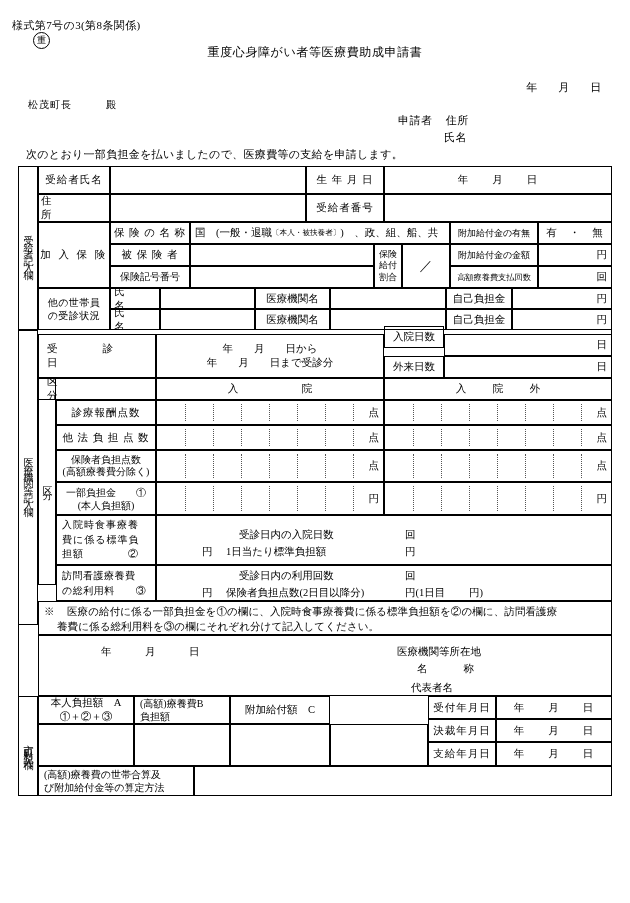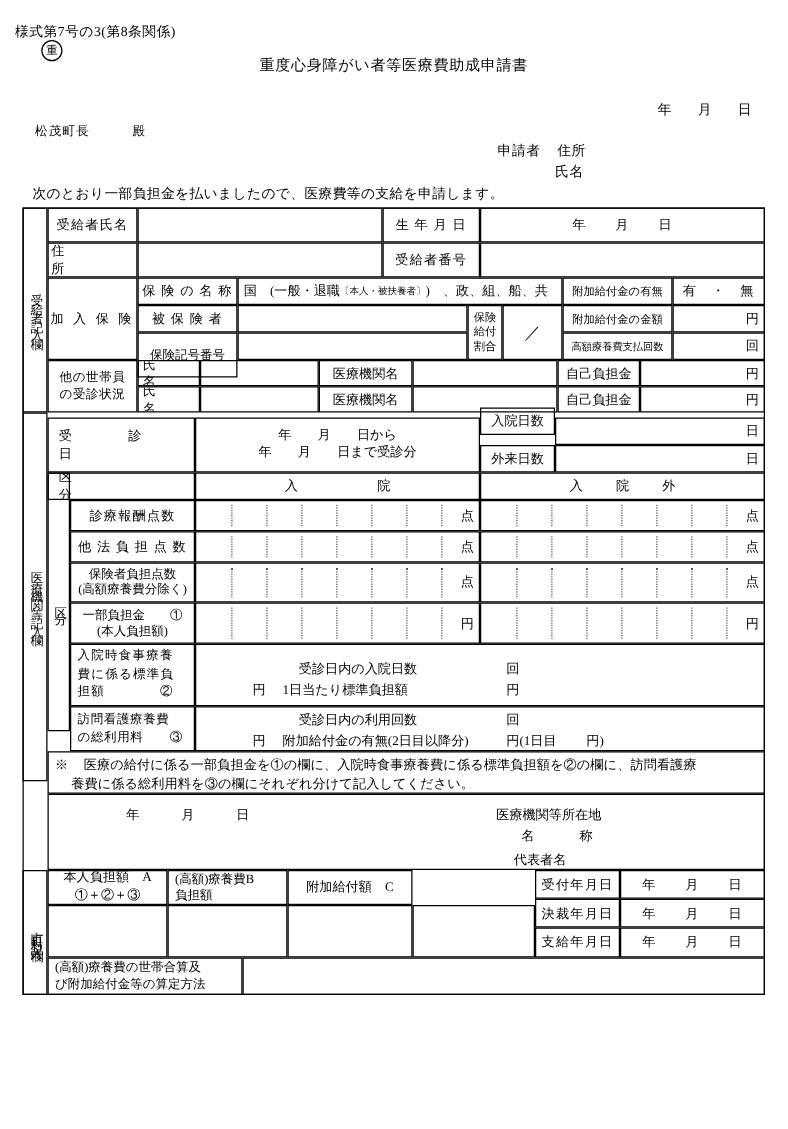--- a/index.html
+++ b/index.html
@@ -96,21 +96,21 @@
   <div class="cell" style="left:190px;top:244px;width:184px;height:22px;"></div>
   <div class="cell c col" style="left:374px;top:244px;width:28px;height:44px;font-size:9px;line-height:1.25;">
     <span>保険</span>
     <span>給付</span>
     <span>割合</span>
   </div>
   <div class="cell c" style="left:402px;top:244px;width:48px;height:44px;font-size:13px;">／</div>
   <div class="cell c small" style="left:450px;top:244px;width:88px;height:22px;">附加給付金の金額</div>
   <div class="cell r" style="left:538px;top:244px;width:74px;height:22px;">円</div>
 
-  <div class="cell c" style="left:110px;top:266px;width:80px;height:36px;font-size:10px;">保険記号番号</div>
+  <div class="cell c" style="left:110px;top:266px;width:80px;height:22px;font-size:10px;">保険記号番号</div>
   <div class="cell" style="left:190px;top:266px;width:184px;height:22px;"></div>
   <div class="cell c tiny" style="left:450px;top:266px;width:88px;height:22px;font-size:8.2px;">高額療養費支払回数</div>
   <div class="cell r" style="left:538px;top:266px;width:74px;height:22px;">回</div>
 
   <div class="cell col" style="left:38px;top:288px;width:72px;height:42px;font-size:10px;letter-spacing:.5px;">
     <span>他の世帯員</span>
     <span>の受診状況</span>
   </div>
 
   <div class="cell c sp3" style="left:110px;top:288px;width:50px;height:21px;padding-left:5px;">氏　　名</div>
@@ -269,21 +269,21 @@
   </div>
 
   <div class="cell col" style="left:56px;top:565px;width:100px;height:36px;font-size:10px;line-height:1.5;letter-spacing:.5px;align-items:flex-start;padding-left:5px;">
     <span>訪問看護療養費</span>
     <span>の総利用料　　③</span>
   </div>
   <div class="cell" style="left:156px;top:565px;width:456px;height:36px;display:block;padding:0;">
     <div style="position:absolute;left:82px;top:3px;font-size:10.5px;">受診日内の利用回数</div>
     <div style="position:absolute;left:248px;top:3px;font-size:10.5px;">回</div>
     <div style="position:absolute;left:45px;top:20px;font-size:10.5px;">円</div>
-    <div style="position:absolute;left:69px;top:20px;font-size:10.5px;">附加給付金の有無(2日目以降分)</div>
+    <div style="position:absolute;left:69px;top:20px;font-size:10.5px;">保険者負担点数(2日目以降分)</div>
     <div style="position:absolute;left:248px;top:20px;font-size:10.5px;">円(1日目</div>
     <div style="position:absolute;left:312px;top:20px;font-size:10.5px;">円)</div>
   </div>
 
   <div class="cell" style="left:38px;top:601px;width:574px;height:34px;display:block;padding:0;">
     <div style="position:absolute;left:5px;top:3px;font-size:10.5px;">※</div>
     <div style="position:absolute;left:28px;top:3px;font-size:10.5px;letter-spacing:.1px;">医療の給付に係る一部負担金を①の欄に、入院時食事療養費に係る標準負担額を②の欄に、訪問看護療</div>
     <div style="position:absolute;left:18px;top:18px;font-size:10.5px;letter-spacing:.1px;">養費に係る総利用料を③の欄にそれぞれ分けて記入してください。</div>
   </div>
 

